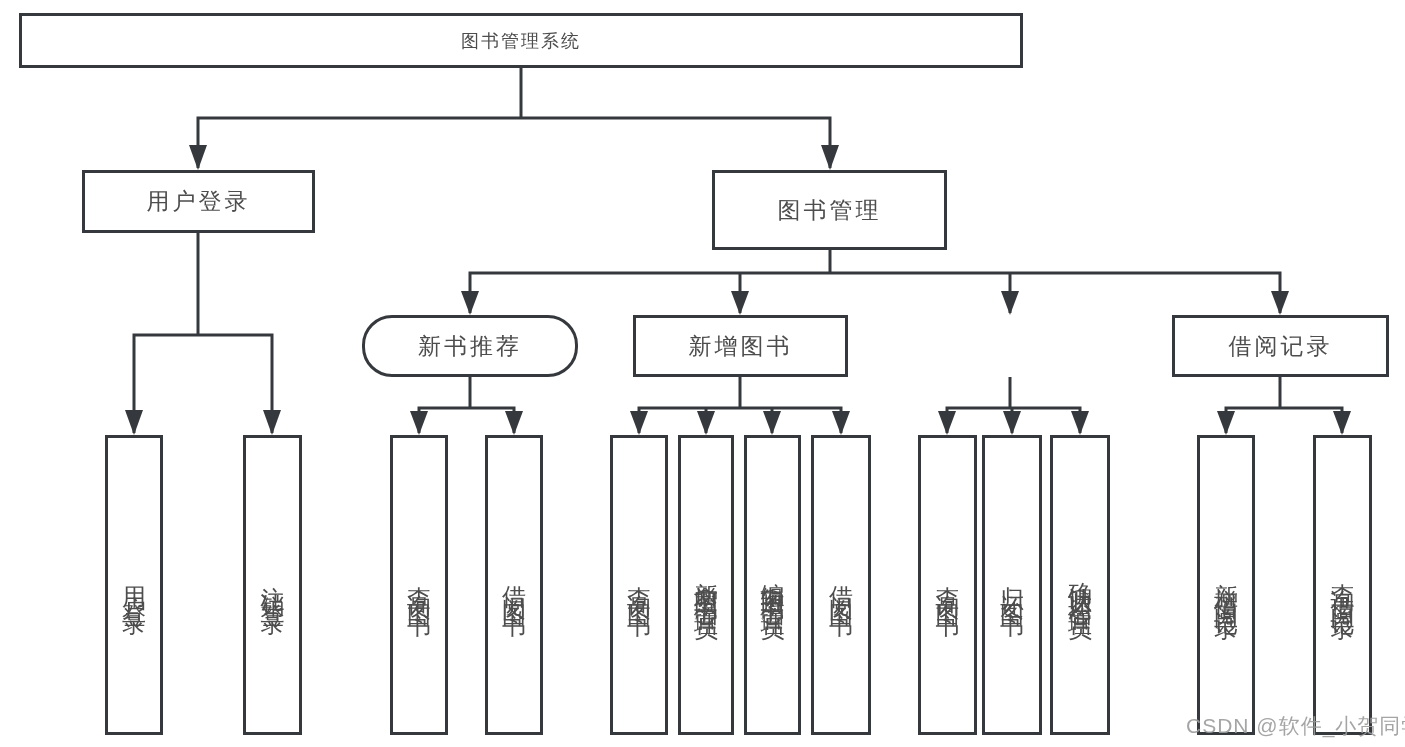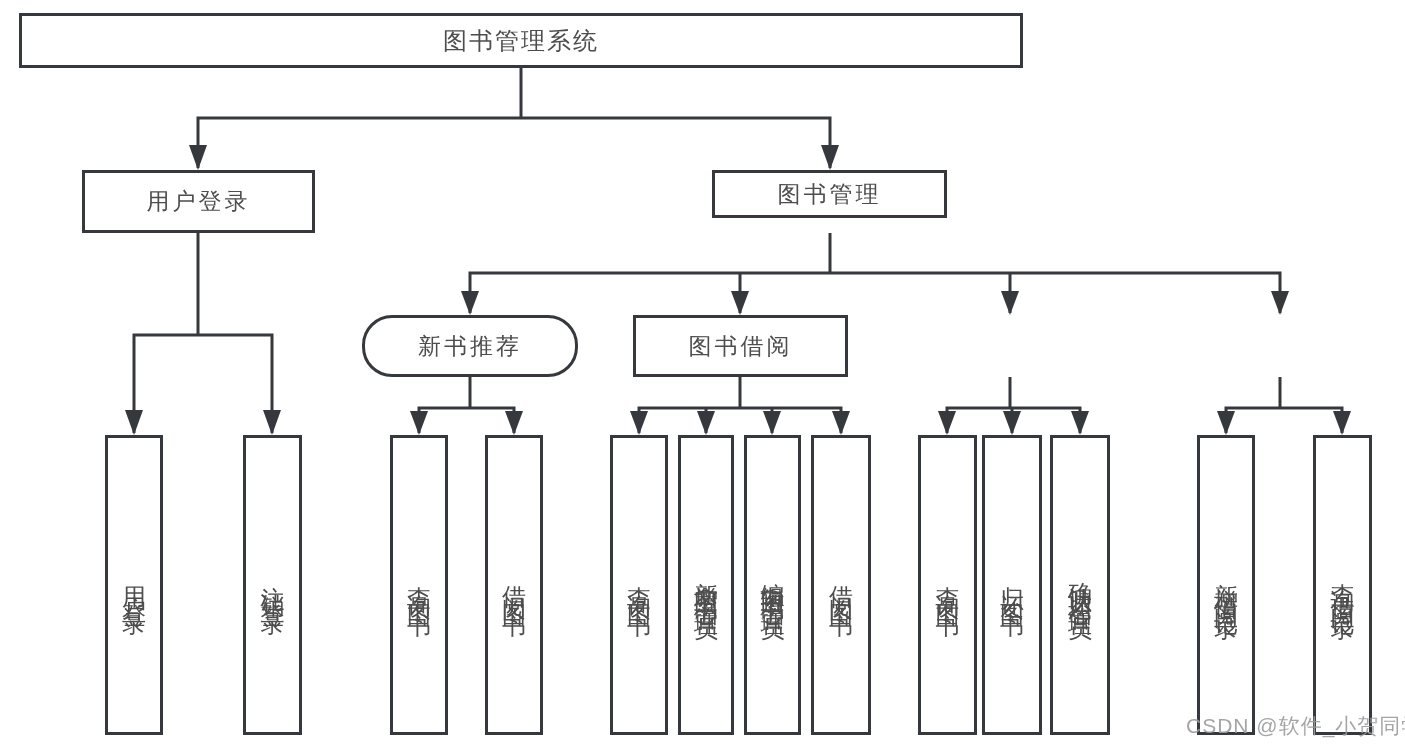--- a/index.html
+++ b/index.html
@@ -34,21 +34,21 @@
   }
   .node .lbl {
     white-space: nowrap;
   }
   .h-node .lbl {
     font-size: 23px;
     letter-spacing: 3px;
     color: #4d4d4d;
   }
   .root-node .lbl {
-    font-size: 24px;
+    font-size: 18px;
     letter-spacing: 2px;
   }
   .leaf-node .lbl {
     writing-mode: vertical-rl;
     text-orientation: mixed;
     font-size: 24px;
     letter-spacing: 9px;
     color: #4d4d4d;
     line-height: 1;
   }
@@ -117,29 +117,32 @@
     <polygon points="1342,435 1333,411 1351,411" fill="#35393d" stroke="none"></polygon>
   </svg>
 
   <div class="node h-node root-node" style="left:19px; top:13px; width:1004px; height:55px;">
     <span class="lbl">图书管理系统</span>
   </div>
 
   <div class="node h-node" style="left:82px; top:170px; width:233px; height:63px;">
     <span class="lbl">用户登录</span>
   </div>
-  <div class="node h-node" style="left:712px; top:170px; width:235px; height:48px;">
+  <div class="node h-node" style="left:712px; top:170px; width:235px; height:80px;">
     <span class="lbl">图书管理</span>
   </div>
 
   <div class="node h-node" style="left:362px; top:315px; width:216px; height:62px;border-radius:30px;">
     <span class="lbl">新书推荐</span>
   </div>
   <div class="node h-node" style="left:633px; top:315px; width:215px; height:62px;">
-    <span class="lbl">图书借阅</span>
+    <span class="lbl">新增图书</span>
+  </div>
+  <div class="node h-node" style="left:1172px; top:315px; width:217px; height:62px;">
+    <span class="lbl">借阅记录</span>
   </div>
 
   <div class="node leaf-node" style="left:105px; top:435px; width:58px; height:300px;">
     <span class="lbl">用户登录</span>
   </div>
   <div class="node leaf-node" style="left:243px; top:435px; width:59px; height:300px;">
     <span class="lbl">注销登录</span>
   </div>
 
   <div class="node leaf-node" style="left:390px; top:435px; width:58px; height:300px;">

